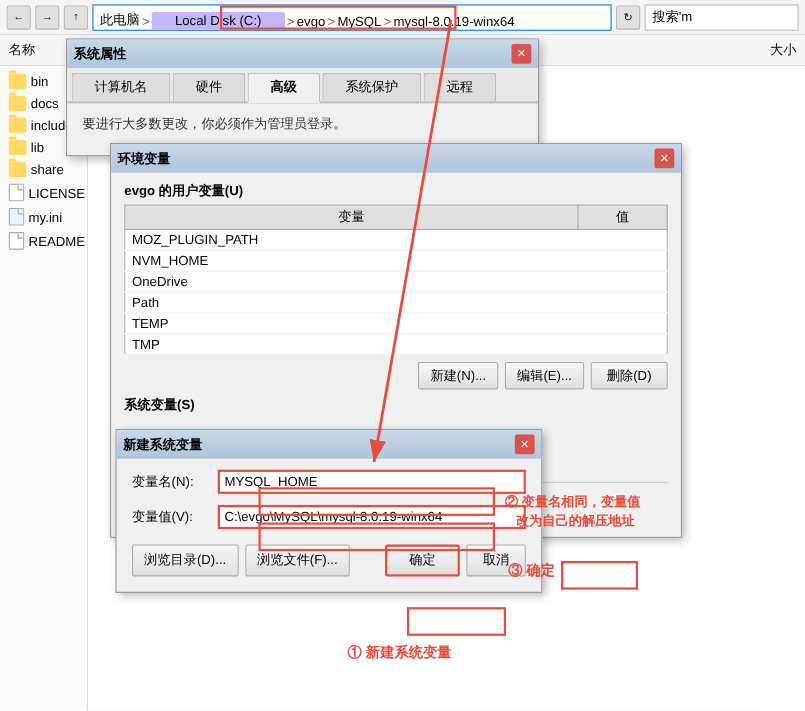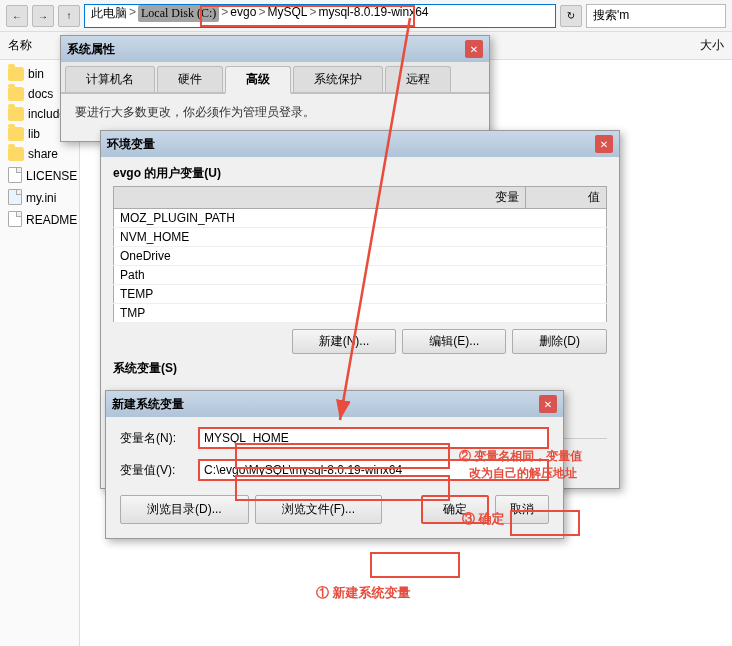--- a/index.html
+++ b/index.html
@@ -43,32 +43,31 @@
       font-size: 10px;
     }
 
     .explorer-address-bar {
       flex: 1;
       height: 24px;
       border: 1px solid #0078d7;
       background: #fff;
       padding: 0 6px;
       display: flex;
-      align-items: flex-start;
+      align-items: flex-end;
       font-size: 12px;
     }
 
     .address-segment {
       color: #000;
     }
     .address-segment.active {
-      background: #a3a3a3;
-      padding: 1px 3px;
+      background: #c4b5fd;
+      padding: 1px 21px;
       border-radius: 2px;
-      font-family: Liberation Serif, serif;
     }
 
     .address-separator {
       color: #666;
       margin: 0 2px;
     }
 
     .explorer-search {
       width: 140px;
       height: 24px;
@@ -246,51 +245,51 @@
       background: #fff;
       font-size: 12px;
       border-collapse: collapse;
       margin-bottom: 6px;
     }
 
     .env-table th {
       background: #e0e0e0;
       border: 1px solid #aaa;
       padding: 2px 6px;
-      text-align: right;
+      text-align: center;
       font-weight: normal;
     }
 
     .env-table td {
       border-bottom: 1px solid #eee;
       padding: 2px 6px;
     }
 
     .btn-row {
       display: flex;
       justify-content: flex-end;
       gap: 6px;
       margin: 6px 0;
     }
 
     .win-btn {
-      padding: 3px 26px;
+      padding: 3px 10px;
       border: 1px solid #adadad;
       background: linear-gradient(to bottom, #f6f6f6, #e0e0e0);
       border-radius: 2px;
       cursor: pointer;
       font-size: 12px;
       min-width: 70px;
     }
 
     
     .dialog-newvar {
       position: absolute;
       top: 390px; left: 105px;
-      width: 459px;
+      width: 388px;
       background: #f0f0f0;
       border: 1px solid #999;
       box-shadow: 3px 3px 8px rgba(0,0,0,0.3);
       z-index: 30;
     }
 
     .form-row {
       display: flex;
       align-items: center;
       margin-bottom: 10px;

